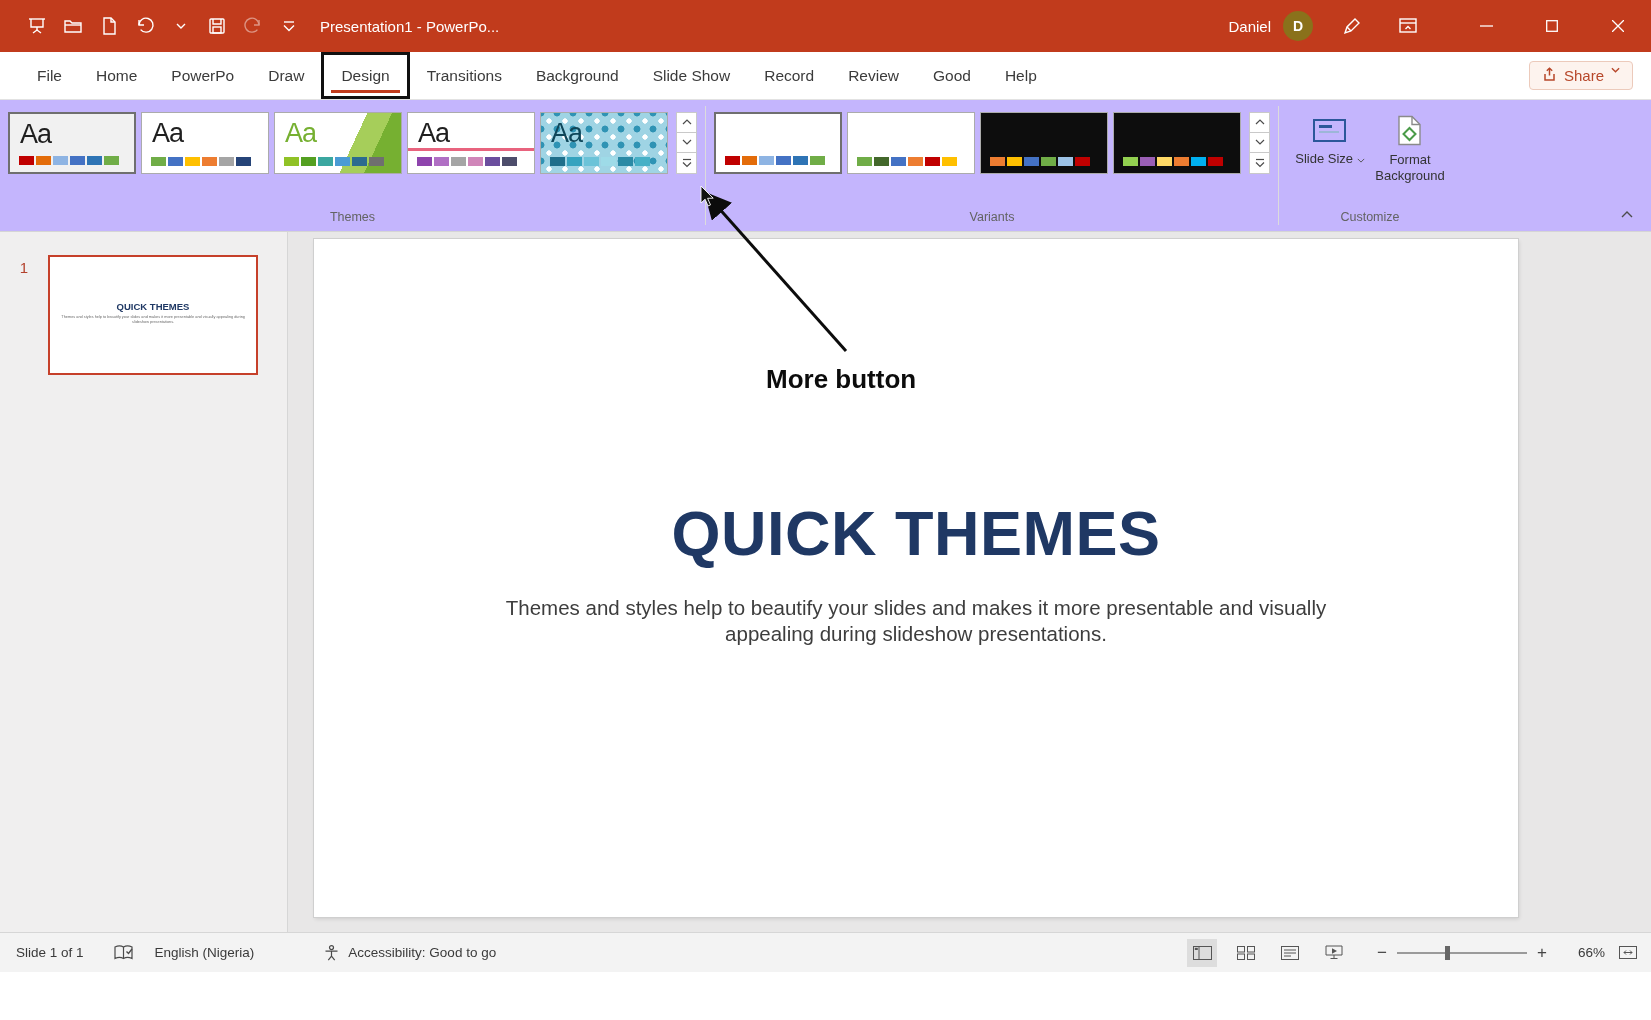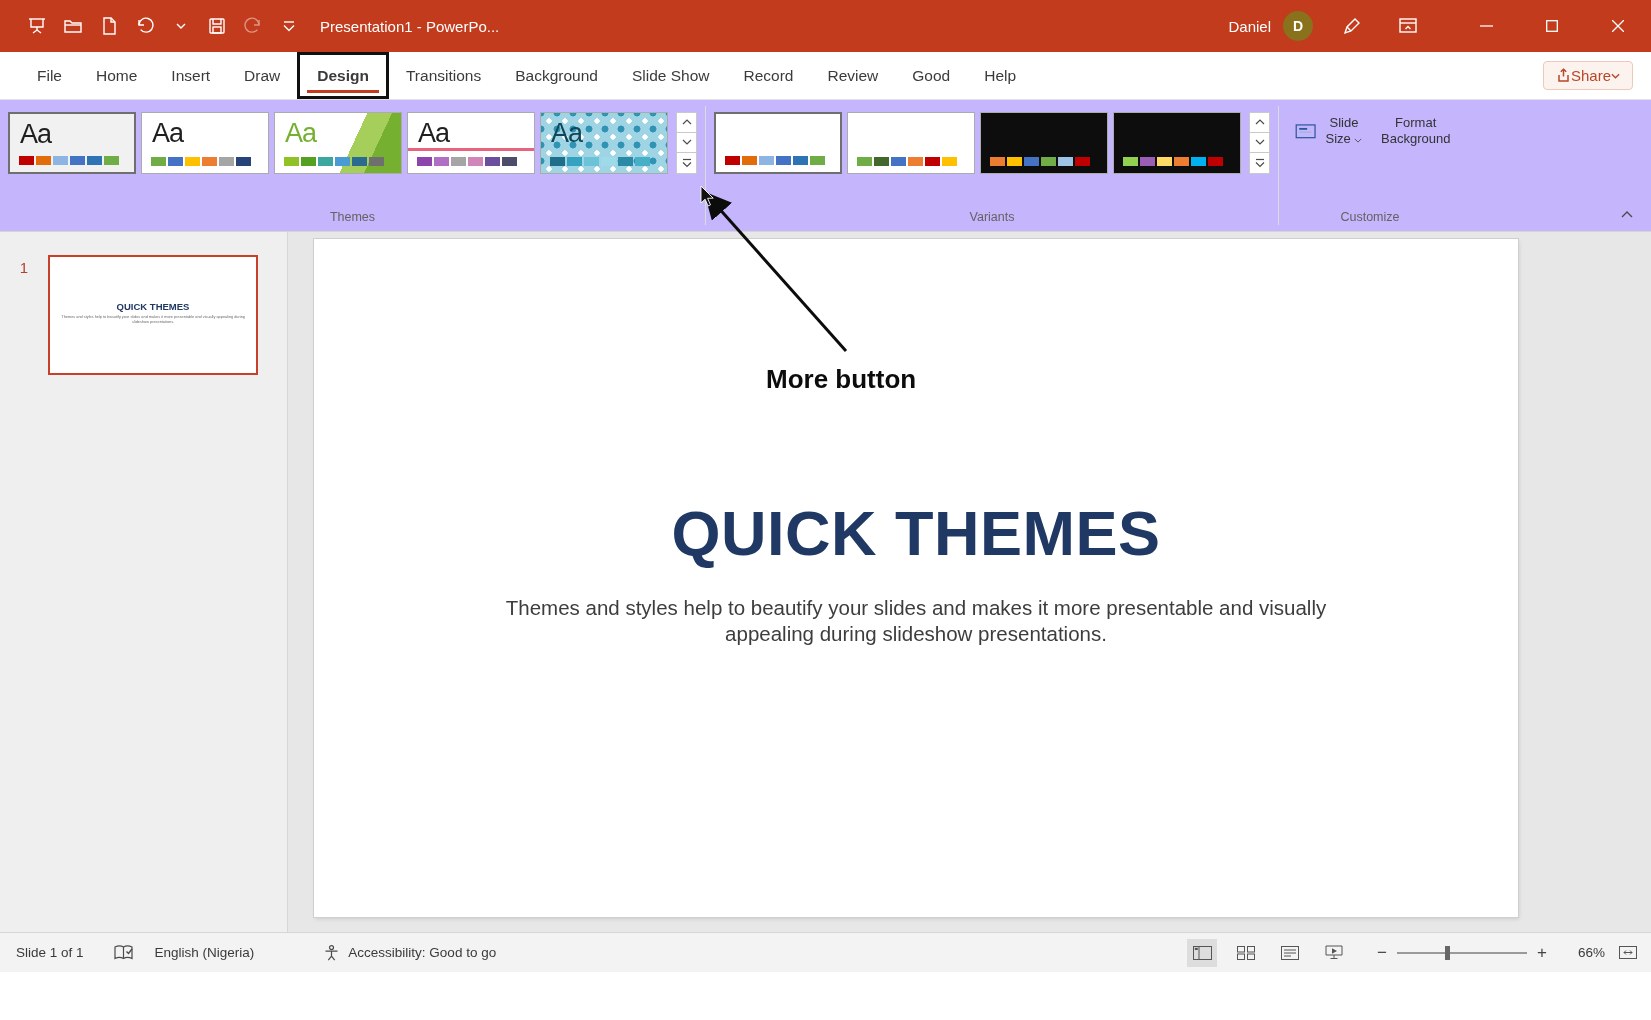--- a/index.html
+++ b/index.html
@@ -20,23 +20,23 @@
   .tb-right { margin-left:auto; display:flex; align-items:center; height:100%; }
   .user-name { font-size:15px; margin-right:12px; }
   .avatar { width:30px; height:30px; border-radius:50%; background:#8a711b; color:#fff; font-size:14px; font-weight:700; display:flex; align-items:center; justify-content:center; margin-right:28px; }
   .tb-right .tb-icon { margin-right:34px; }
   .win-btn { width:66px; height:52px; display:flex; align-items:center; justify-content:center; }
   .win-btn svg { stroke:#fff; fill:none; stroke-width:1.3; }
 
   
   .tabrow { height:48px; background:#fff; display:flex; align-items:stretch; border-bottom:1px solid #e2e2e2; padding-left:20px; flex:0 0 auto; position:relative; }
   .tab { display:flex; align-items:center; padding:0 17px; font-size:15.5px; color:#3b3b3b; position:relative; cursor:default; }
-  .tab.active { border:3px solid #101010; font-weight:700; }
+  .tab.active { border:3px solid #101010; font-weight:400; }
   .tab.active .red-underline { position:absolute; left:7px; right:7px; bottom:3px; height:3px; background:#c13b1c; }
-  .share-btn { margin-left:auto; margin-right:18px; align-self:center; display:flex; align-items:center; border:1px solid #eccabb; background:#fdf3ee; border-radius:4px; padding:5px 12px; color:#b7472a; font-size:15px; }
+  .share-btn { margin-left:auto; margin-right:18px; align-self:center; display:flex; align-items:flex-start; gap:7px; border:1px solid #eccabb; background:#fdf3ee; border-radius:4px; padding:5px 12px; color:#b7472a; font-size:15px; }
   .share-btn svg { stroke:#b7472a; fill:none; stroke-width:1.5; }
 
   
   .ribbon { height:132px; background:#c4b5fd; border-bottom:1px solid #d5d5d5; display:flex; flex:0 0 auto; position:relative; }
   .rgroup { display:flex; flex-direction:column; padding-top:12px; position:relative; }
   .rgroup .content { display:flex; align-items:flex-start; padding:0 8px; }
   .group-label { margin-top:auto; text-align:center; font-size:12.5px; color:#636363; padding-bottom:7px; }
   .rsep { width:1px; background:#dcdcdc; margin:6px 0; }
 
   .thumb { width:128px; height:62px; background:#fff; border:1px solid #ababab; position:relative; margin-right:5px; cursor:pointer; overflow:hidden; }
@@ -51,21 +51,21 @@
   .swatches i { display:block; width:15px; height:9px; }
 
   .vthumb { width:128px; height:62px; background:#fff; border:1px solid #ababab; position:relative; margin-right:5px; cursor:pointer; }
   .vthumb.selected { border:2px solid #6f6f6f; }
 
   .gal-scroll { display:flex; flex-direction:column; margin-left:3px; }
   .gs { width:21px; height:20.5px; border:1px solid #c9c9c9; background:#fff; display:flex; align-items:center; justify-content:center; cursor:pointer; padding:0; }
   .gs + .gs { border-top:none; }
   .gs svg { stroke:#4c4c4c; fill:none; stroke-width:1.2; }
 
-  .big-btn { width:70px; display:flex; flex-direction:row; align-items:center; text-align:center; gap:6px; padding-top:3px; cursor:pointer; }
+  .big-btn { width:70px; display:flex; flex-direction:column; align-items:center; text-align:center; gap:6px; padding-top:3px; cursor:pointer; }
   .big-btn .bb-label { font-size:13px; color:#333; line-height:1.25; }
   .bb-chevron { stroke:#555; fill:none; stroke-width:1.2; }
   .customize .content { gap:10px; padding:0 16px; }
 
   .collapse-btn { position:absolute; right:12px; bottom:8px; width:24px; height:18px; display:flex; align-items:center; justify-content:center; cursor:pointer; background:transparent; border:none; }
   .collapse-btn svg { stroke:#4c4c4c; fill:none; stroke-width:1.4; }
 
   
   .workspace { height:700px; display:flex; flex:0 0 auto; }
   .slide-panel { width:288px; background:#f0efef; border-right:1px solid #d6d6d6; padding-top:23px; }
@@ -195,21 +195,21 @@
   </div>
 
   <div class="tabrow">
     <div class="tab">
         <span>File</span>
       </div>
     <div class="tab">
         <span>Home</span>
       </div>
     <div class="tab">
-        <span>Insert</span>
+        <span>PowerPo</span>
       </div>
     <div class="tab">
         <span>Draw</span>
       </div>
     <div class="tab active">
         <span>Design</span>
         <span class="red-underline"></span>
       </div>
     <div class="tab">
         <span>Transitions</span>

